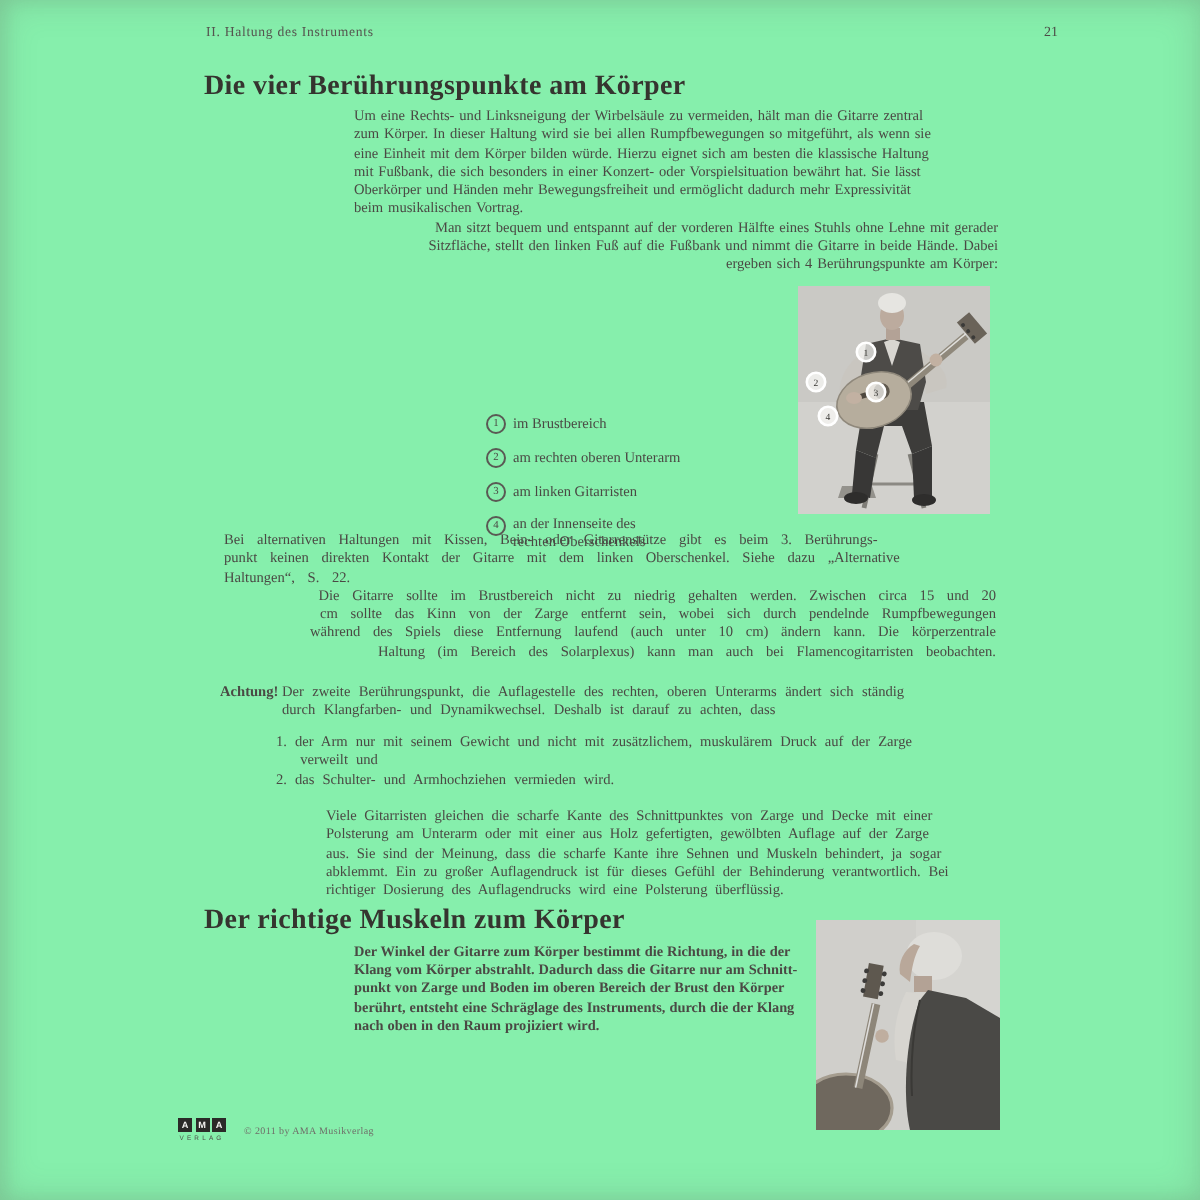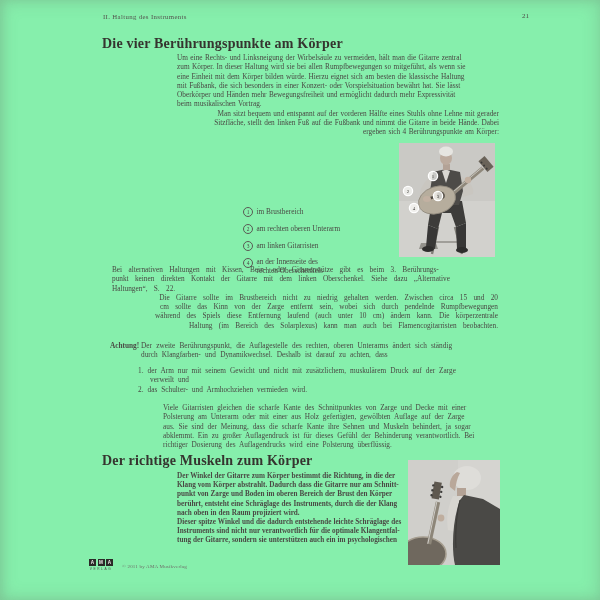--- a/index.html
+++ b/index.html
@@ -175,23 +175,20 @@
 richtiger Dosierung des Auflagendrucks wird eine Polsterung überflüssig.</div>
 
   <h1 class="sect abs" style="left:102px;top:453px;">Der richtige Muskeln zum Körper</h1>
 
   <div class="abs sec2-text" style="left:177px;top:472px;width:224px;font-weight:bold;">
     <p class="pre">Der Winkel der Gitarre zum Körper bestimmt die Richtung, in die der
 Klang vom Körper abstrahlt. Dadurch dass die Gitarre nur am Schnitt-
 punkt von Zarge und Boden im oberen Bereich der Brust den Körper
 berührt, entsteht eine Schräglage des Instruments, durch die der Klang
 nach oben in den Raum projiziert wird.</p>
-    <p class="pre">Dieser spitze Winkel und die dadurch entstehende leichte Schräglage des
-Instruments sind nicht nur verantwortlich für die optimale Klangentfal-
-tung der Gitarre, sondern sie unterstützen auch ein im psychologischen</p>
   </div>
 
   <svg class="abs photo" style="left:408px;top:460px;" width="92" height="105" viewBox="0 0 92 105" role="img">
     <rect width="92" height="105" fill="#d0cfcb"></rect>
     <rect x="50" width="42" height="105" fill="#d5d4d0"></rect>
 
     <ellipse cx="15" cy="94" rx="23" ry="17" fill="#6f685e" stroke="#a59d8f" stroke-width="1.6"></ellipse>
 
     <line x1="21" y1="84" x2="30" y2="42" stroke="#8d8679" stroke-width="4.4"></line>
     <line x1="19.8" y1="83.8" x2="28.8" y2="41.8" stroke="#dedddb" stroke-width="0.8"></line>

